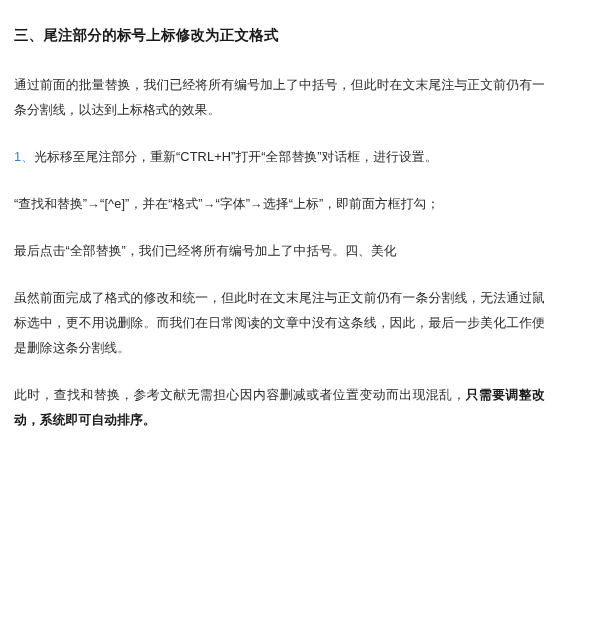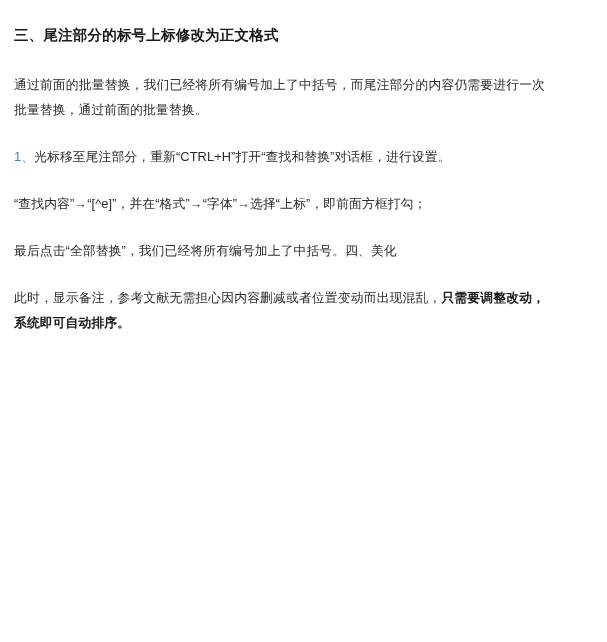--- a/index.html
+++ b/index.html
@@ -46,19 +46,20 @@
     font-weight: bold;
     color: #1a1a1a;
   }
 </style>
 </head>
 <body>
 
 <div class="page">
   <h2 class="heading">三、尾注部分的标号上标修改为正文格式</h2>
   <div>
-      <p class="para tight"><span>通过前面的批量替换，我们已经将所有编号加上了中括号，而尾注部分的内容仍需要进行一次批量替换，通过前面的批量替换。</span></p>
-      <p class="para tight"><span class="blue">1、</span><span>光标移至尾注部分，重新“CTRL+H”打开“查找和替换”对话框，进行设置。</span></p>
-      <p class="para tight"><span>“查找内容”→“[^e]”，并在“格式”→“字体”→选择“上标”，即前面方框打勾；</span></p>
+      <p class="para tight"><span>通过前面的批量替换，我们已经将所有编号加上了中括号，但此时在文末尾注与正文前仍有一条分割线，以达到上标格式的效果。</span></p>
+      <p class="para tight"><span class="blue">1、</span><span>光标移至尾注部分，重新“CTRL+H”打开“全部替换”对话框，进行设置。</span></p>
+      <p class="para tight"><span>“查找和替换”→“[^e]”，并在“格式”→“字体”→选择“上标”，即前面方框打勾；</span></p>
       <p class="para tight"><span>最后点击“全部替换”，我们已经将所有编号加上了中括号。四、美化</span></p>
-      <p class="para tight"><span>此时，显示备注，参考文献无需担心因内容删减或者位置变动而出现混乱，</span><span class="bold">只需要调整改动，系统即可自动排序。</span></p>
+      <p class="para tight"><span>虽然前面完成了格式的修改和统一，但此时在文末尾注与正文前仍有一条分割线，无法通过鼠标选中，更不用说删除。而我们在日常阅读的文章中没有这条线，因此，最后一步美化工作便是删除这条分割线。</span></p>
+      <p class="para tight"><span>此时，查找和替换，参考文献无需担心因内容删减或者位置变动而出现混乱，</span><span class="bold">只需要调整改动，系统即可自动排序。</span></p>
     </div>
 </div>
 
 </body></html>

